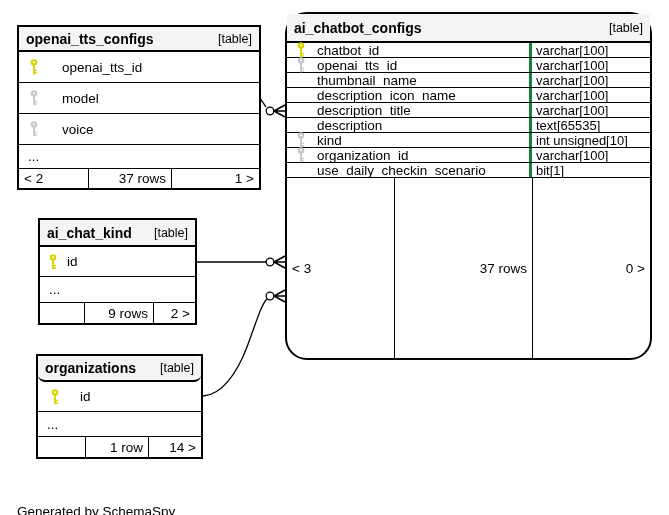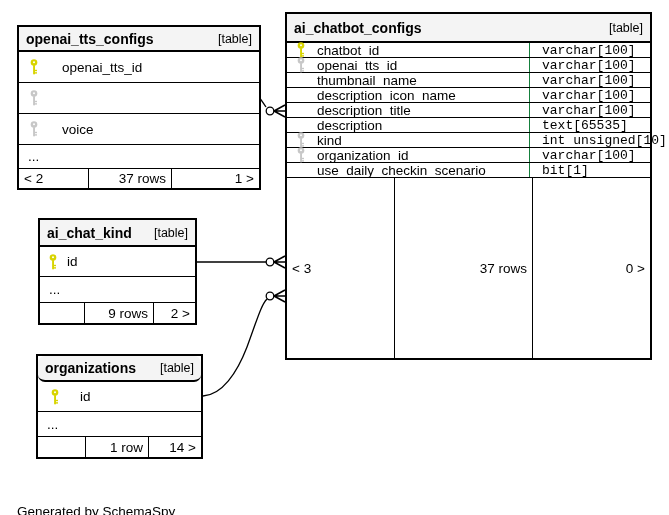--- a/index.html
+++ b/index.html
@@ -24,22 +24,22 @@
   }
   .tbl-name{font-weight:bold;font-size:14px;white-space:nowrap;}
   .tbl-tag{font-weight:normal;font-size:12.5px;padding-left:8px;white-space:nowrap;}
   .col-row{
     display:flex;align-items:center;border-bottom:1px solid #000;
     box-sizing:border-box;flex:none;white-space:nowrap;
   }
   .key-slot{display:flex;align-items:center;box-sizing:border-box;flex:none;}
   .col-name{flex:1;overflow:hidden;}
   .col-type{
-    border-left:1px solid #15803d;align-self:stretch;display:flex;align-items:center;
-    padding-left:12px;box-sizing:border-box;flex:none;font-size:13px;font-family:Liberation Mono, monospace;
+    border-left:3px solid #15803d;align-self:stretch;display:flex;align-items:center;
+    padding-left:4px;box-sizing:border-box;flex:none;font-size:13px;
   }
   .dots-row{
     display:flex;align-items:center;border-bottom:1px solid #000;
     padding-left:9px;box-sizing:border-box;flex:none;
   }
   .tbl-footer{display:flex;flex:1;box-sizing:border-box;min-height:0;}
   .ftr-cell{
     display:flex;align-items:center;box-sizing:border-box;padding:0 5px;
     overflow:hidden;white-space:nowrap;
   }
@@ -47,21 +47,21 @@
   .ftr-right{justify-content:flex-end;}
 
   
   #t-openai{left:17px;top:25px;width:244px;height:165px;}
   #t-openai .tbl-header{height:25px;}
   #t-openai .col-row{height:31px;}
   #t-openai .key-slot{width:43px;padding-left:10px;}
   #t-openai .dots-row{height:24px;}
   #t-openai .f0{width:70px;} #t-openai .f1{width:83px;} #t-openai .f2{flex:1;}
 
-  #t-chatbot{left:285px;top:12px;width:367px;height:348px;}
+  #t-chatbot{left:285px;top:12px;width:367px;height:348px;border-radius:22px;}
   #t-chatbot .tbl-header{height:29px;}
   #t-chatbot .col-row{height:15px;}
   #t-chatbot .key-slot{width:30px;padding-left:9px;}
   #t-chatbot .col-type{width:121px;}
   #t-chatbot .f0{width:108px;} #t-chatbot .f1{width:138px;} #t-chatbot .f2{flex:1;}
 
   #t-kind{left:38px;top:218px;width:159px;height:107px;}
   #t-kind .tbl-header{height:27px;}
   #t-kind .col-row{height:30px;}
   #t-kind .key-slot{width:27px;padding-left:8px;}
@@ -128,20 +128,21 @@
         <svg width="10" height="16" viewBox="0 0 10 16">
             <g fill="#c7c7c7">
               <circle cx="5" cy="3.6" r="3.3"></circle>
               <rect x="4.1" y="6.3" width="1.9" height="9"></rect>
               <rect x="6" y="10.8" width="2" height="1.4"></rect>
               <rect x="6" y="13.2" width="2" height="1.4"></rect>
             </g>
             <circle cx="5" cy="3.3" r="1" fill="#fff"></circle>
           </svg>
       </span>
+      <span class="col-name">model</span>
     </div>
     <div class="col-row">
       <span class="key-slot">
         <svg width="10" height="16" viewBox="0 0 10 16">
             <g fill="#c7c7c7">
               <circle cx="5" cy="3.6" r="3.3"></circle>
               <rect x="4.1" y="6.3" width="1.9" height="9"></rect>
               <rect x="6" y="10.8" width="2" height="1.4"></rect>
               <rect x="6" y="13.2" width="2" height="1.4"></rect>
             </g>

